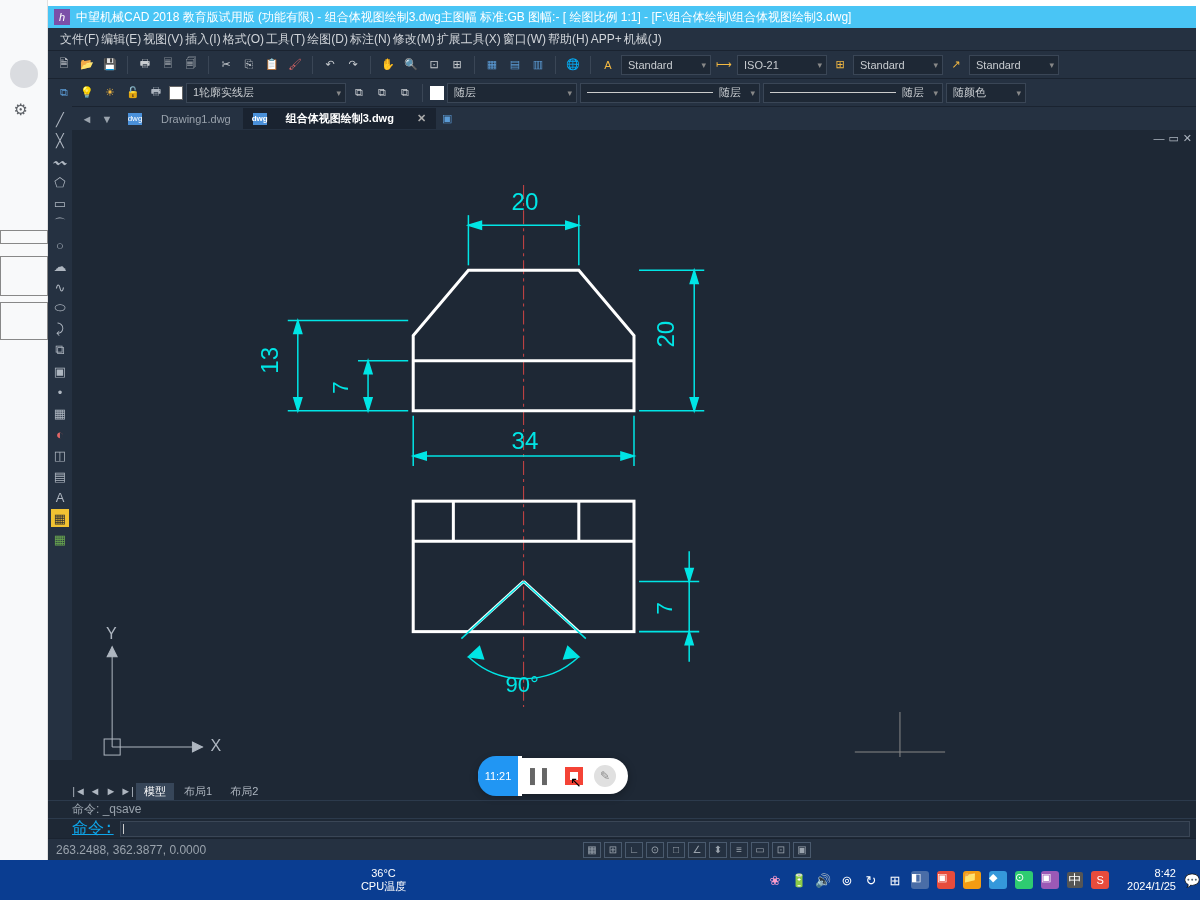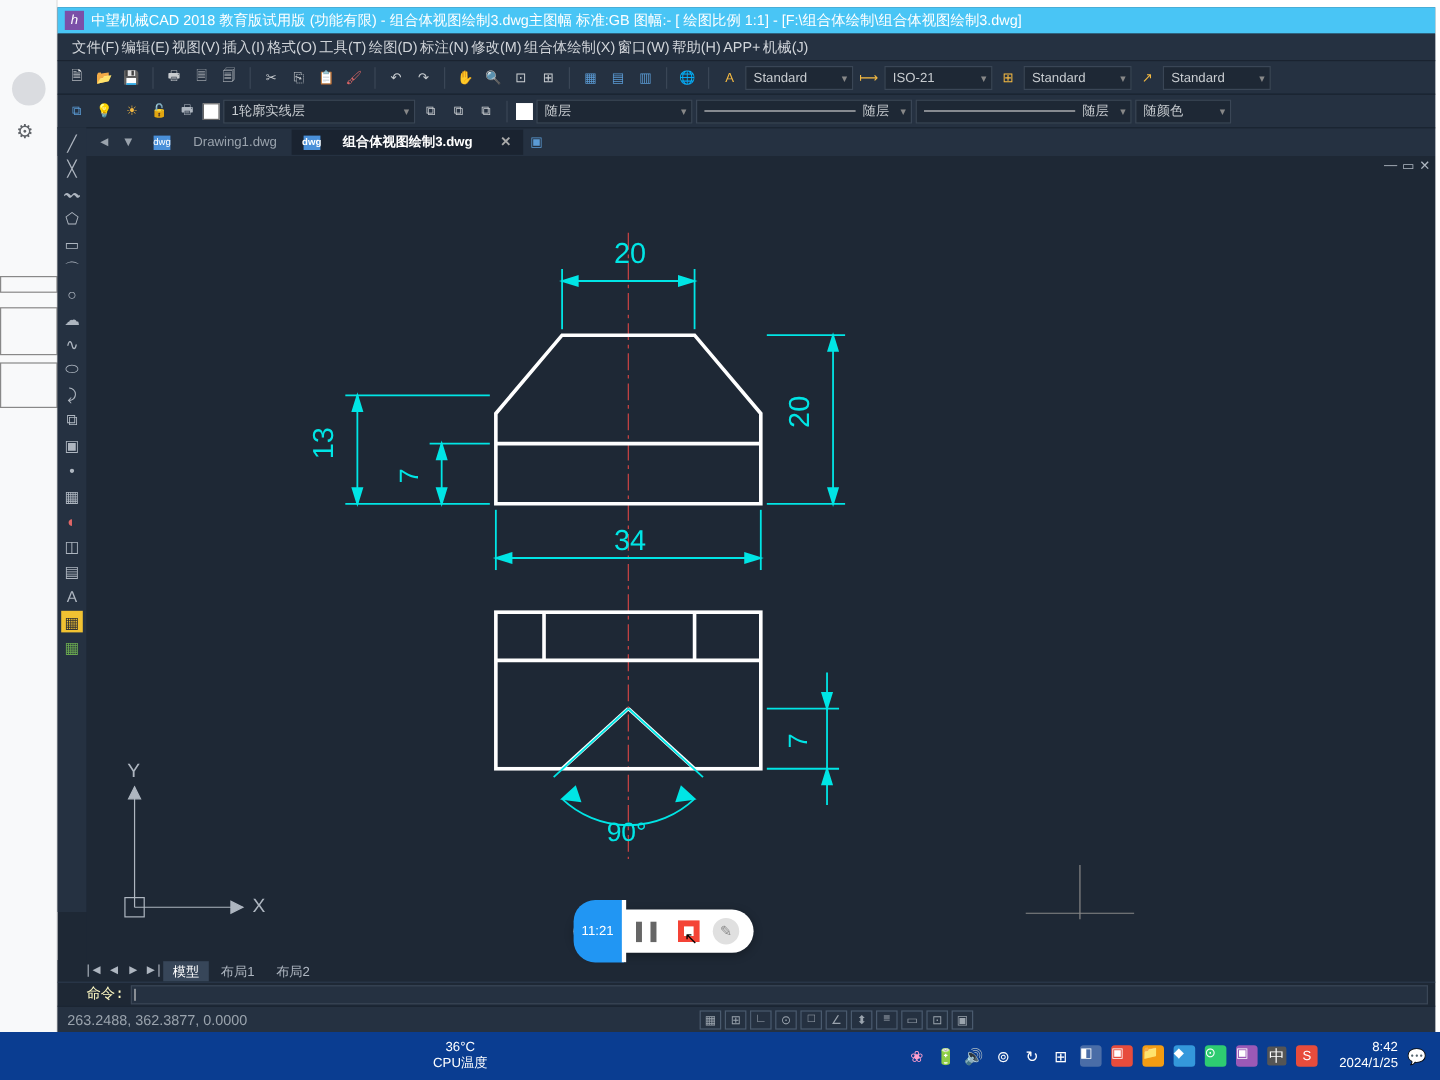--- a/index.html
+++ b/index.html
@@ -55,41 +55,41 @@
 
 
 .layout-tabs { height: 18px; background: #1e2835; color: #aeb6c0; font-size: 11px; display: flex; align-items: center; padding-left: 24px; gap: 2px; }
 .layout-tabs .nav { width: 14px; text-align: center; cursor: pointer; }
 .layout-tabs .lt { padding: 1px 8px; cursor: pointer; }
 .layout-tabs .lt.active { background: #374659; color: #fff; }
 
 
 .cmd-line { height: 18px; background: #1e2835; color: #9aa3ad; font-size: 12px; padding-left: 24px; display: flex; align-items: center; border-top: 1px solid #2c3a4c; font-family: "SimSun", monospace; }
 .cmd-input { height: 20px; background: #1e2835; display: flex; align-items: center; padding-left: 24px; border-top: 1px solid #2c3a4c; }
-.cmd-input .lbl { color: #fef9c3; font-size: 12px; font-family: "SimSun", monospace; }
+.cmd-input .lbl { color: #0ea5e9; font-size: 16px; font-family: "SimSun", monospace; text-decoration: underline; }
 .cmd-input .inp { flex: 1; background: #253141; height: 16px; margin: 0 6px; border: 1px solid #3a4656; position: relative; }
 .cmd-input .inp::before { content: ""; position: absolute; left: 2px; top: 2px; width: 1px; height: 10px; background: #ccc; }
 
 
 .status-bar { height: 22px; background: #253141; color: #9aa3ad; font-size: 12px; display: flex; align-items: center; padding: 0 8px; justify-content: space-between; border-top: 1px solid #1a2330; font-family: monospace; }
 .status-bar .togglers { display: flex; gap: 3px; }
 .status-bar .togglers .tg { width: 18px; height: 16px; border: 1px solid #4a5a6e; display: flex; align-items: center; justify-content: center; font-size: 10px; cursor: pointer; }
 
 
 .recorder { position: absolute; left: 478px; top: 758px; height: 36px; background: #fff; border-radius: 18px; box-shadow: 0 2px 8px rgba(0,0,0,.3); display: flex; align-items: center; padding-right: 12px; }
-.recorder .time { width: 44px; height: 52px; background: #2196f3; border-radius: 18px 0 0 18px; color: #fff; font-size: 11px; display: flex; align-items: center; justify-content: center; border-right: 4px solid #fff; }
+.recorder .time { width: 44px; height: 40px; background: #2196f3; border-radius: 18px 0 0 18px; color: #fff; font-size: 11px; display: flex; align-items: center; justify-content: center; border-right: 4px solid #fff; }
 .recorder .btn { width: 24px; height: 24px; margin-left: 8px; display: flex; align-items: center; justify-content: center; cursor: pointer; }
 .recorder .pause { color: #666; font-size: 14px; letter-spacing: 2px; }
 .recorder .stop { background: #f44336; width: 18px; height: 18px; position: relative; }
 .recorder .stop::after { content: ""; position: absolute; left: 5px; top: 5px; width: 8px; height: 8px; background: #fff; }
 .recorder .cursor-overlay { position: absolute; left: 92px; top: 16px; font-size: 14px; color: #000; }
 .recorder .pen { width: 22px; height: 22px; border-radius: 50%; background: #e0e0e0; color: #888; display: flex; align-items: center; justify-content: center; font-size: 12px; margin-left: 8px; }
 
 
-.taskbar { position: absolute; left: 0; right: 0; bottom: 0; height: 40px; background: linear-gradient(#0a3d91, #0a3d91); display: flex; align-items: center; justify-content: space-between; padding: 0 11px; color: #fff; font-size: 11px; }
+.taskbar { position: absolute; left: 0; right: 0; bottom: 0; height: 40px; background: linear-gradient(#0a3d91, #0a3d91); display: flex; align-items: center; justify-content: space-between; padding: 0 0; color: #fff; font-size: 11px; }
 .taskbar .left { display: flex; align-items: center; gap: 10px; }
 .taskbar .temp { text-align: center; line-height: 1.2; }
 .taskbar .tray { display: flex; align-items: center; gap: 8px; }
 .taskbar .tray .ic { width: 16px; height: 16px; display: flex; align-items: center; justify-content: center; font-size: 13px; cursor: pointer; }
 .taskbar .clock { text-align: right; line-height: 1.2; margin-left: 10px; }
 .taskbar .sq { width: 18px; height: 18px; border-radius: 3px; }
 </style>
 </head>
 <body>
 
@@ -115,21 +115,21 @@
   <div class="menu-bar">
     <span>文件(F)</span>
     <span>编辑(E)</span>
     <span>视图(V)</span>
     <span>插入(I)</span>
     <span>格式(O)</span>
     <span>工具(T)</span>
     <span>绘图(D)</span>
     <span>标注(N)</span>
     <span>修改(M)</span>
-    <span>组合体绘制(X)</span>
+    <span>扩展工具(X)</span>
     <span>窗口(W)</span>
     <span>帮助(H)</span>
     <span>APP+</span>
     <span>机械(J)</span>
   </div>
 
   <div class="toolbar-row">
     <span class="tb-btn" style="color:#e8eaed">🗎</span>
     <span class="tb-btn" style="color:#f4b942">📂</span>
     <span class="tb-btn" style="color:#5b9bd5">💾</span>
@@ -346,20 +346,23 @@
   <div class="layout-tabs">
     <span class="nav">|◄</span>
     <span class="nav">◄</span>
     <span class="nav">►</span>
     <span class="nav">►|</span>
     <span class="lt active">模型</span>
     <span class="lt">布局1</span>
     <span class="lt">布局2</span>
   </div>
 
+  <div class="cmd-line">
+    <span>命令:  _qsave</span>
+  </div>
   <div class="cmd-input">
     <span class="lbl">命令:</span>
     <div class="inp"></div>
   </div>
 
   <div class="status-bar">
     <span>263.2488, 362.3877, 0.0000</span>
     <div class="togglers">
       <span class="tg">▦</span>
       <span class="tg">⊞</span>

